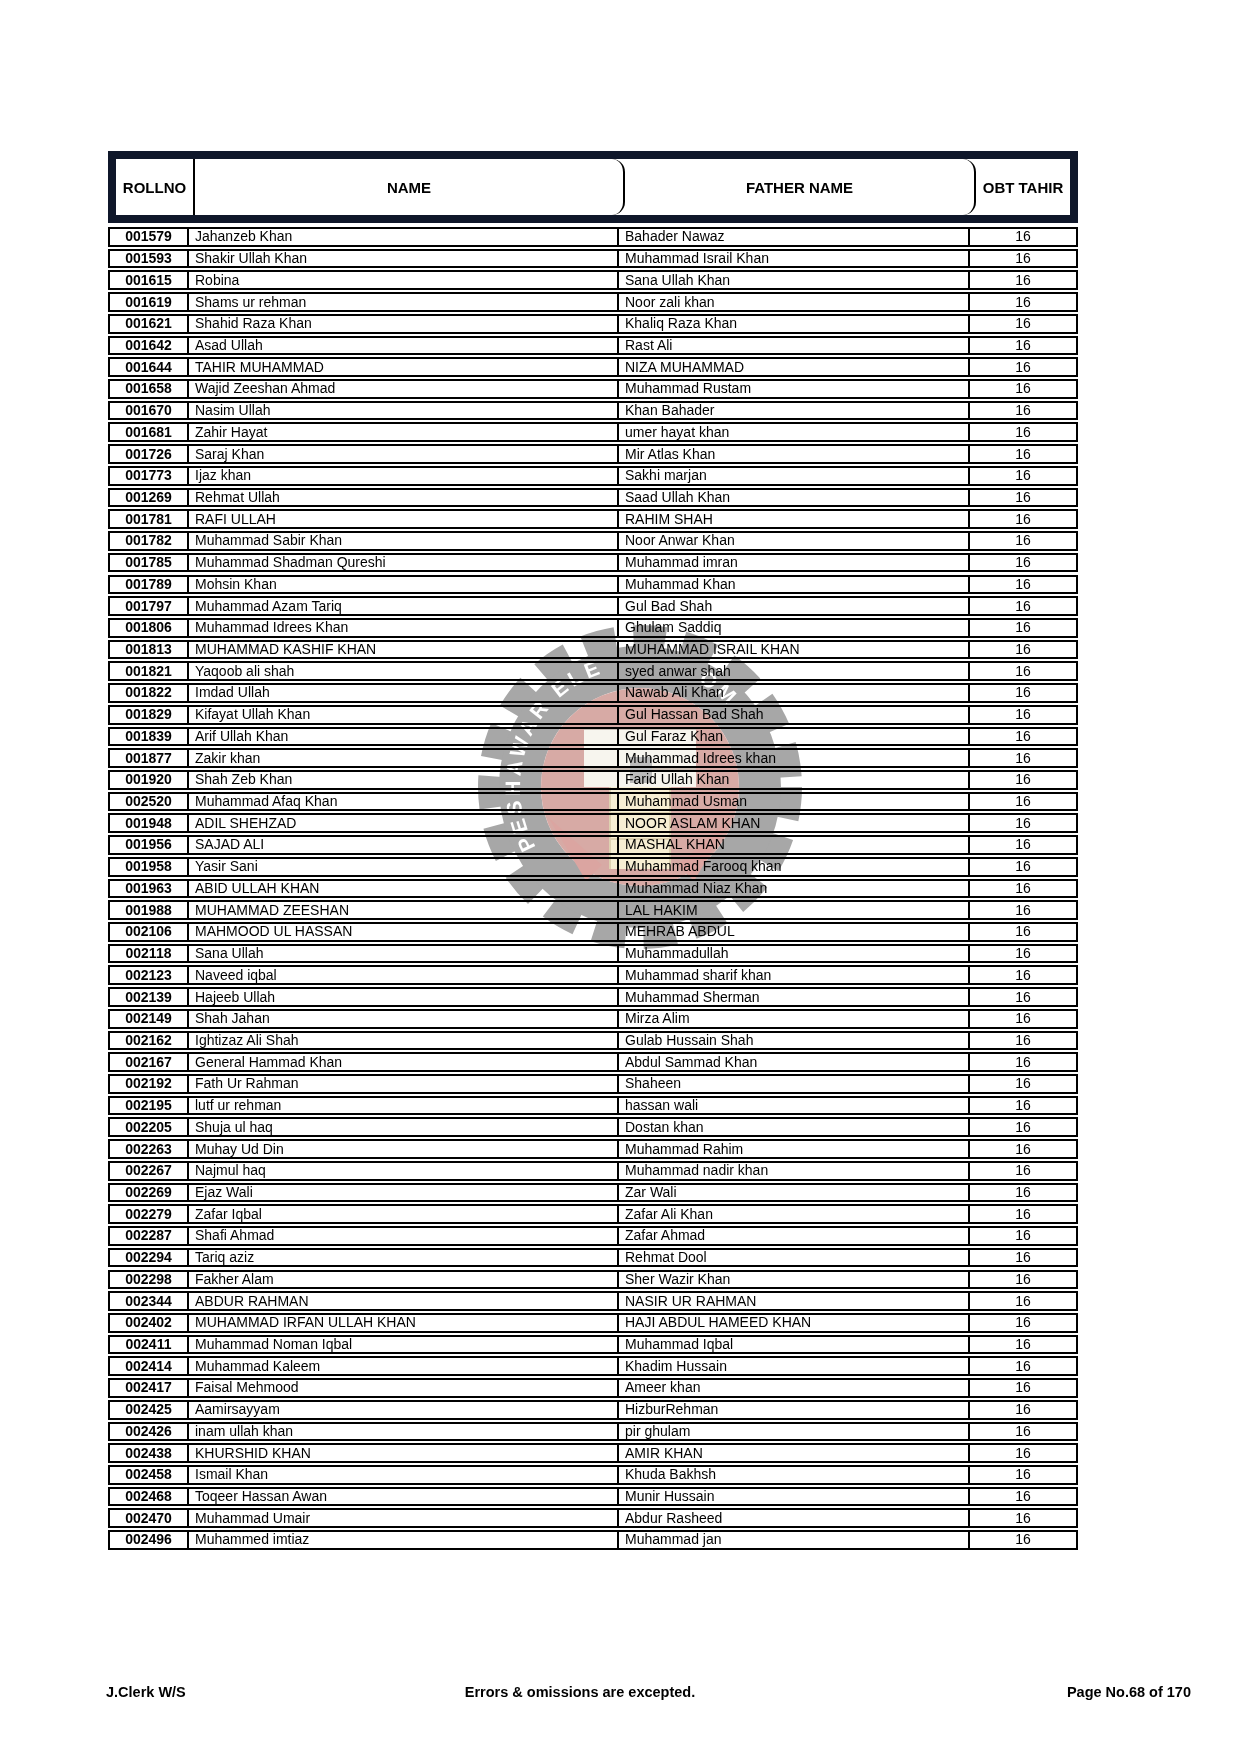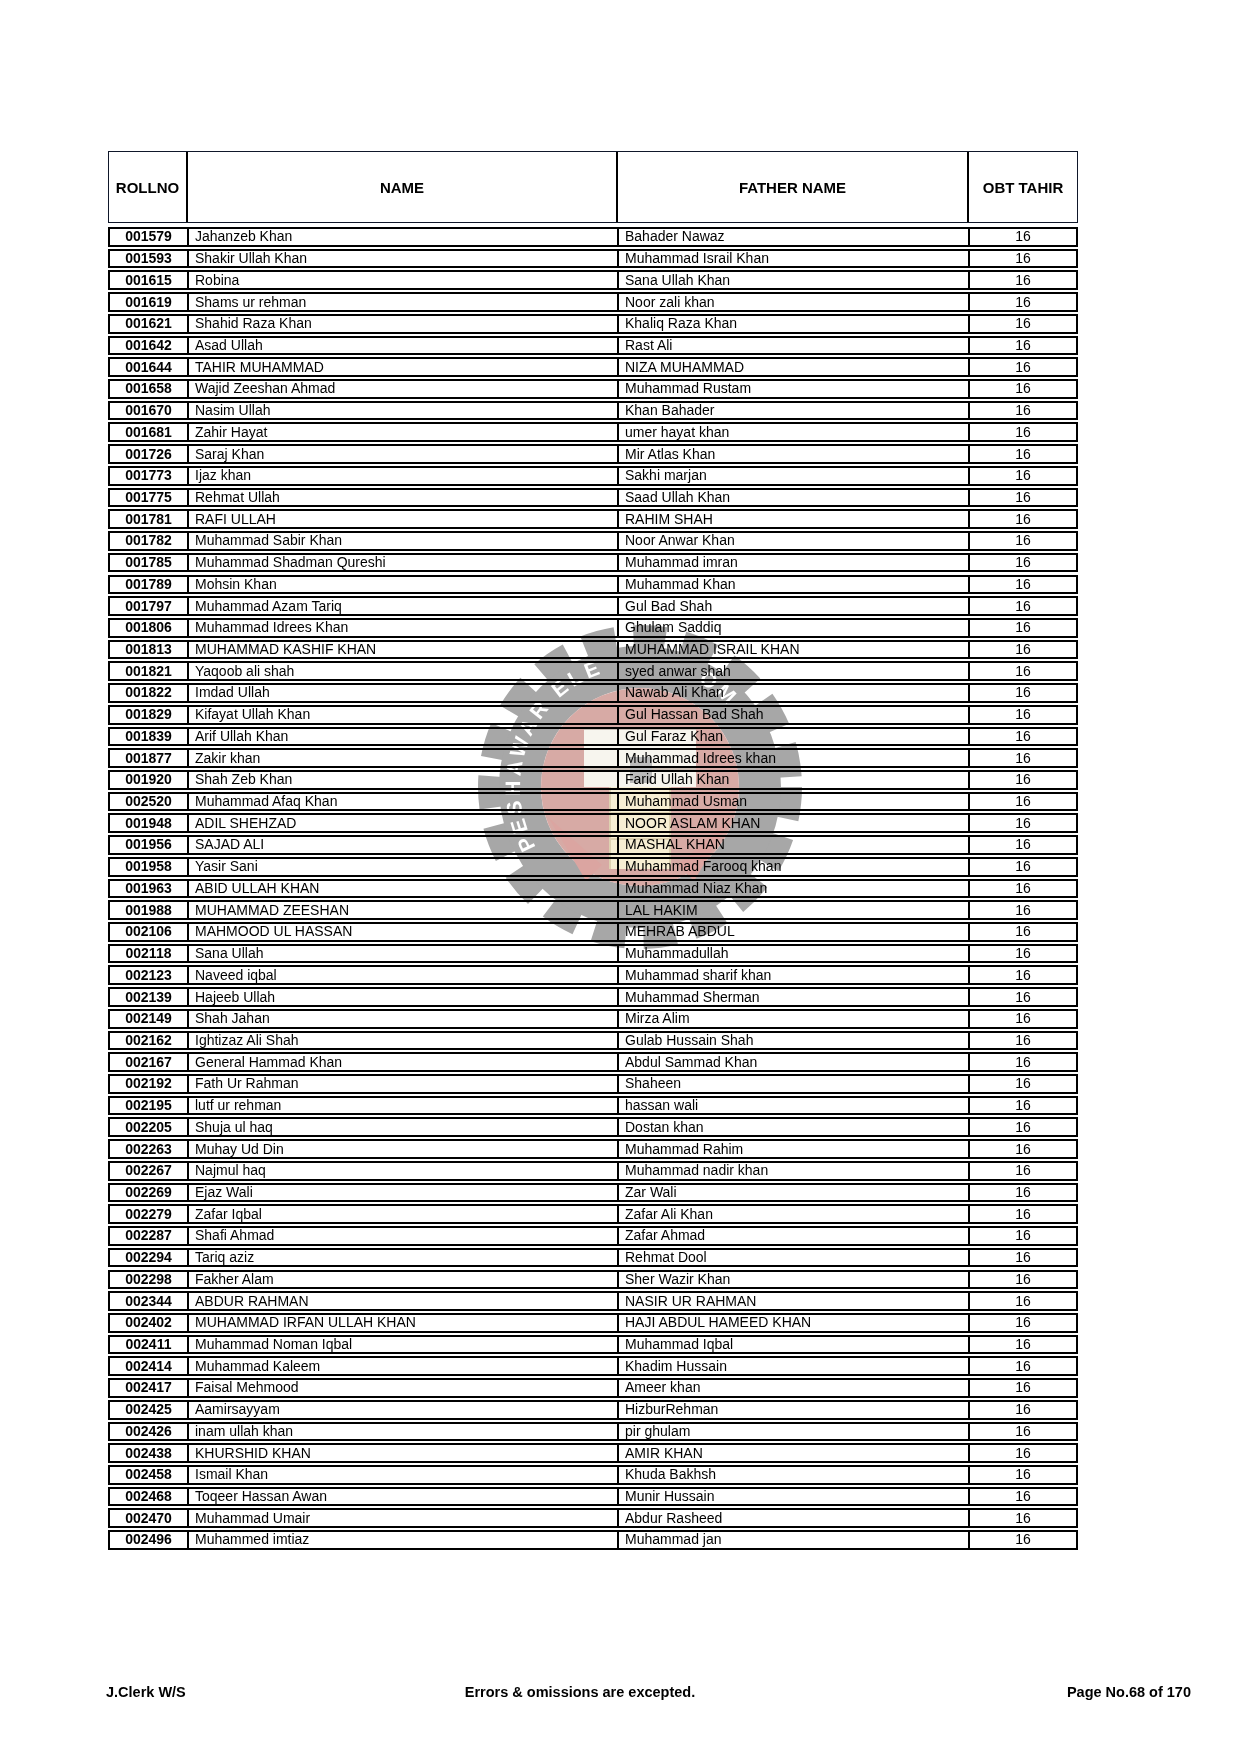--- a/index.html
+++ b/index.html
@@ -3,35 +3,35 @@
 <meta charset="utf-8">
 <style>
   html,body{margin:0;padding:0;}
   body{background:#ffffff;font-family:"Liberation Sans",sans-serif;color:#000;}
   .page{position:relative;width:1240px;height:1754px;background:#ffffff;overflow:hidden;}
 
   .watermark{position:absolute;left:430px;top:577px;opacity:0.45;z-index:0;}
 
   .result-table{position:absolute;left:108px;top:151px;width:970px;z-index:1;}
 
-  .thead{display:flex;border:1px solid #0f172a;height:72px;box-sizing:border-box;
+  .thead{display:flex;border:8px solid #0f172a;height:72px;box-sizing:border-box;
          align-items:center;font-weight:bold;font-size:15px;margin-bottom:4px;background:transparent;}
   .thead .cell{display:flex;align-items:center;justify-content:center;height:100%;box-sizing:border-box;}
 
   .row{display:flex;border:2px solid #000;height:19.7px;box-sizing:border-box;
        margin-bottom:2.04px;align-items:center;font-size:14px;line-height:15px;background:transparent;}
   .cell{box-sizing:border-box;height:100%;display:flex;align-items:center;overflow:hidden;white-space:nowrap;}
 
   .c-roll{width:79px;border-right:2px solid #000;justify-content:center;font-weight:bold;}
   .c-name{width:430px;border-right:2px solid #000;padding-left:6px;}
   .c-father{width:351px;border-right:2px solid #000;padding-left:6px;}
   .c-marks{flex:1;justify-content:center;}
 
   .thead .c-roll{font-weight:bold;}
-  .thead .c-name,.thead .c-father{padding-left:0;justify-content:center;}
+  .thead .c-name,.thead .c-father{padding-left:0;justify-content:center;border-radius:13px;}
 
   .footer{position:absolute;left:0;top:1684px;width:1240px;height:22px;font-size:14.5px;z-index:1;font-weight:bold;}
   .footer-left{position:absolute;left:106px;top:0;}
   .footer-center{position:absolute;left:330px;width:500px;top:0;text-align:center;}
   .footer-right{position:absolute;right:49px;top:0;}
 </style>
 </head>
 <body>
 
 <div class="page">
@@ -134,21 +134,21 @@
       <div class="cell c-father">Mir Atlas Khan</div>
       <div class="cell c-marks">16</div>
     </div>
         <div class="row">
       <div class="cell c-roll">001773</div>
       <div class="cell c-name">Ijaz khan</div>
       <div class="cell c-father">Sakhi marjan</div>
       <div class="cell c-marks">16</div>
     </div>
         <div class="row">
-      <div class="cell c-roll">001775</div>
+      <div class="cell c-roll">001269</div>
       <div class="cell c-name">Rehmat Ullah</div>
       <div class="cell c-father">Saad Ullah Khan</div>
       <div class="cell c-marks">16</div>
     </div>
         <div class="row">
       <div class="cell c-roll">001781</div>
       <div class="cell c-name">RAFI ULLAH</div>
       <div class="cell c-father">RAHIM SHAH</div>
       <div class="cell c-marks">16</div>
     </div>

